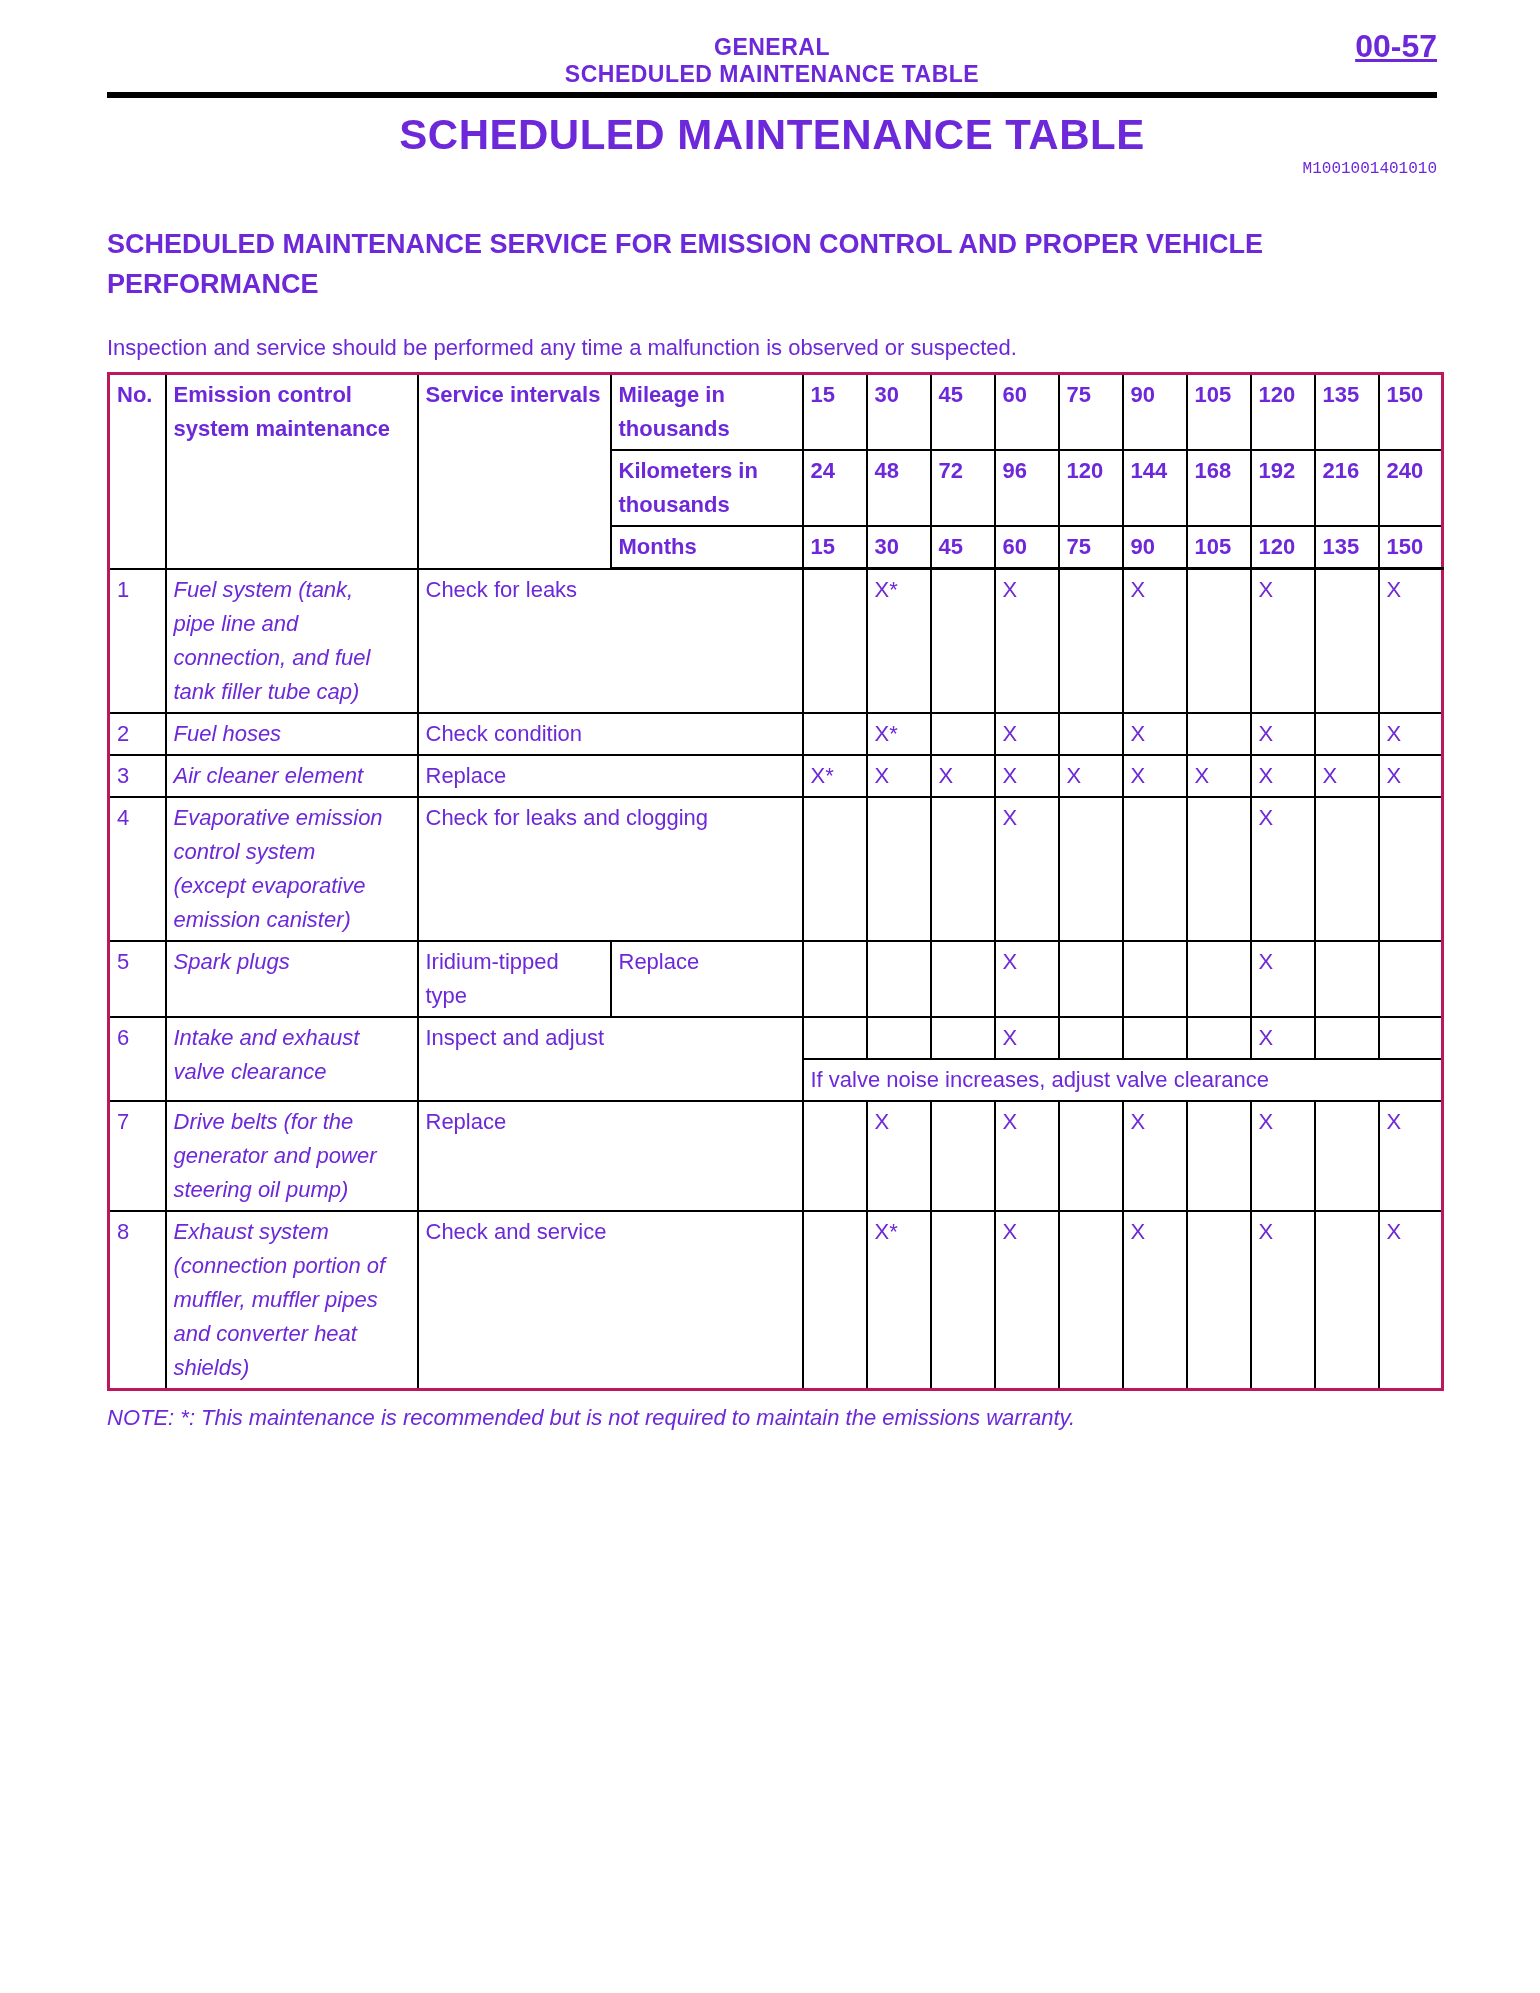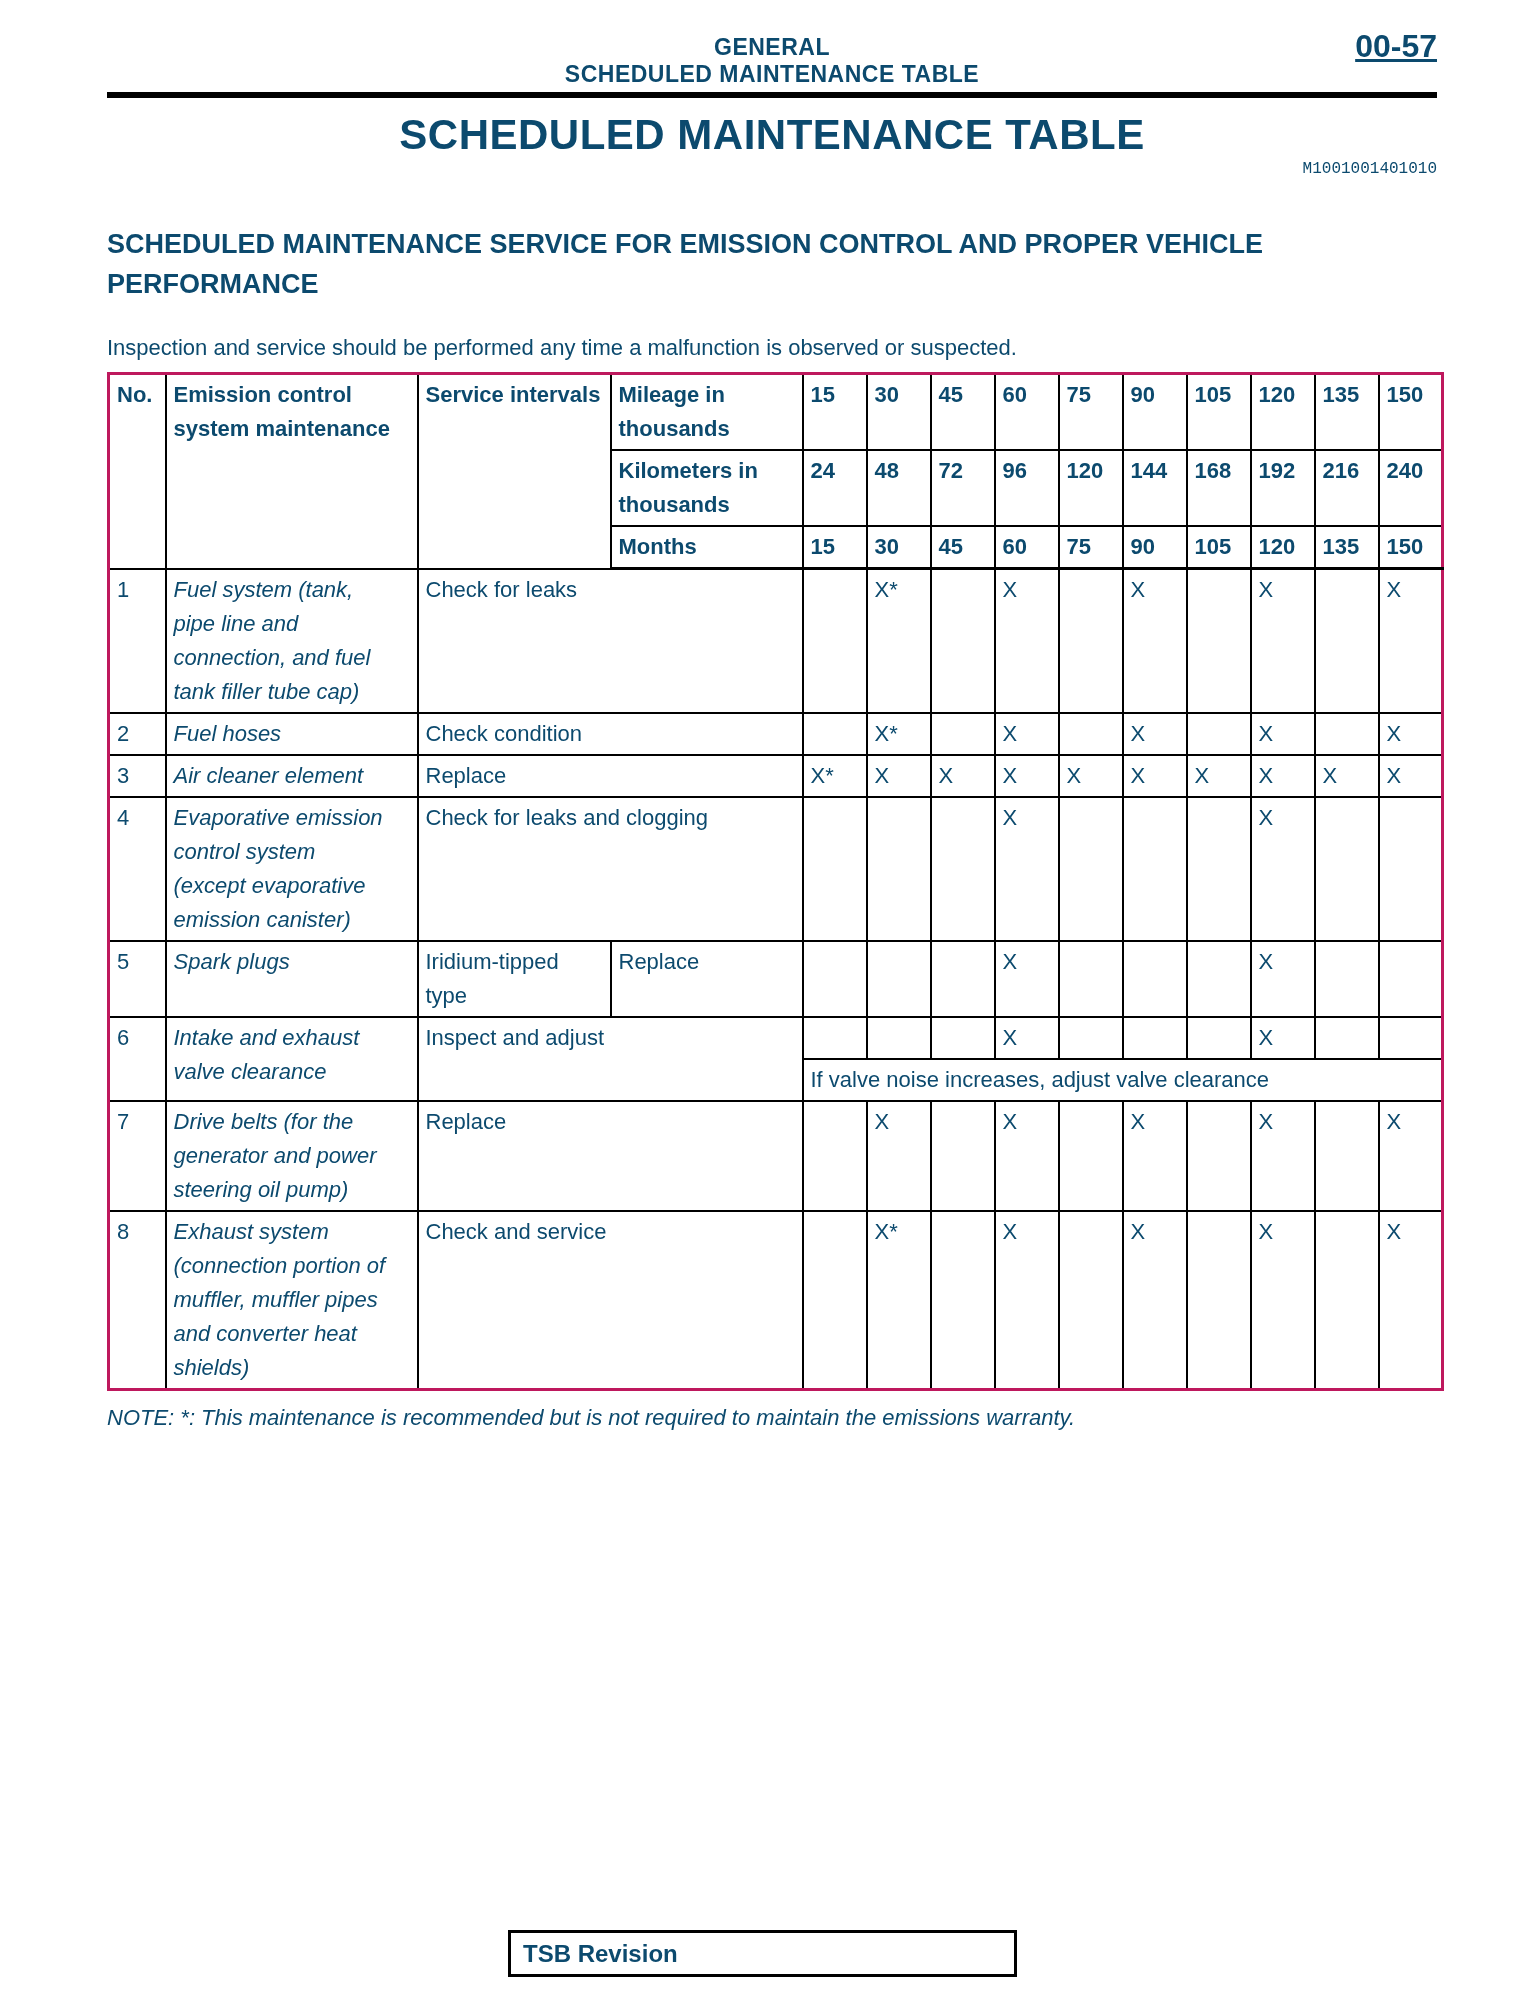--- a/index.html
+++ b/index.html
@@ -1,21 +1,21 @@
 <!DOCTYPE html>
 <html><head>
 <meta charset="utf-8">
 <style>
   html, body { margin: 0; padding: 0; background: #ffffff; }
   .page {
     position: relative;
     width: 1540px;
     height: 1993px;
     background: #ffffff;
-    color: #0c4a6e;
+    color: #6d28d9;
     font-family: "Liberation Sans", sans-serif;
     overflow: hidden;
   }
   .content { position: absolute; left: 107px; top: 0; width: 1330px; }
 
   .running-head { position: relative; padding-top: 34px; text-align: center; }
   .rh-line { font-size: 23px; font-weight: bold; line-height: 27px; letter-spacing: 0.5px; }
   .page-number { position: absolute; top: 28px; right: 0; font-size: 32px; font-weight: bold; text-decoration: underline; }
   .rule { height: 6px; background: #000; margin-top: 4px; }
 
@@ -248,16 +248,13 @@
             <td>X</td>
             <td></td>
             <td>X</td>
           </tr>
       </tbody>
     </table>
 
     <div class="note">NOTE: *: This maintenance is recommended but is not required to maintain the emissions warranty.</div>
   </div>
 
-  <div class="tsb-box">
-    <span>TSB Revision</span>
-  </div>
 </div>
 
 </body></html>

